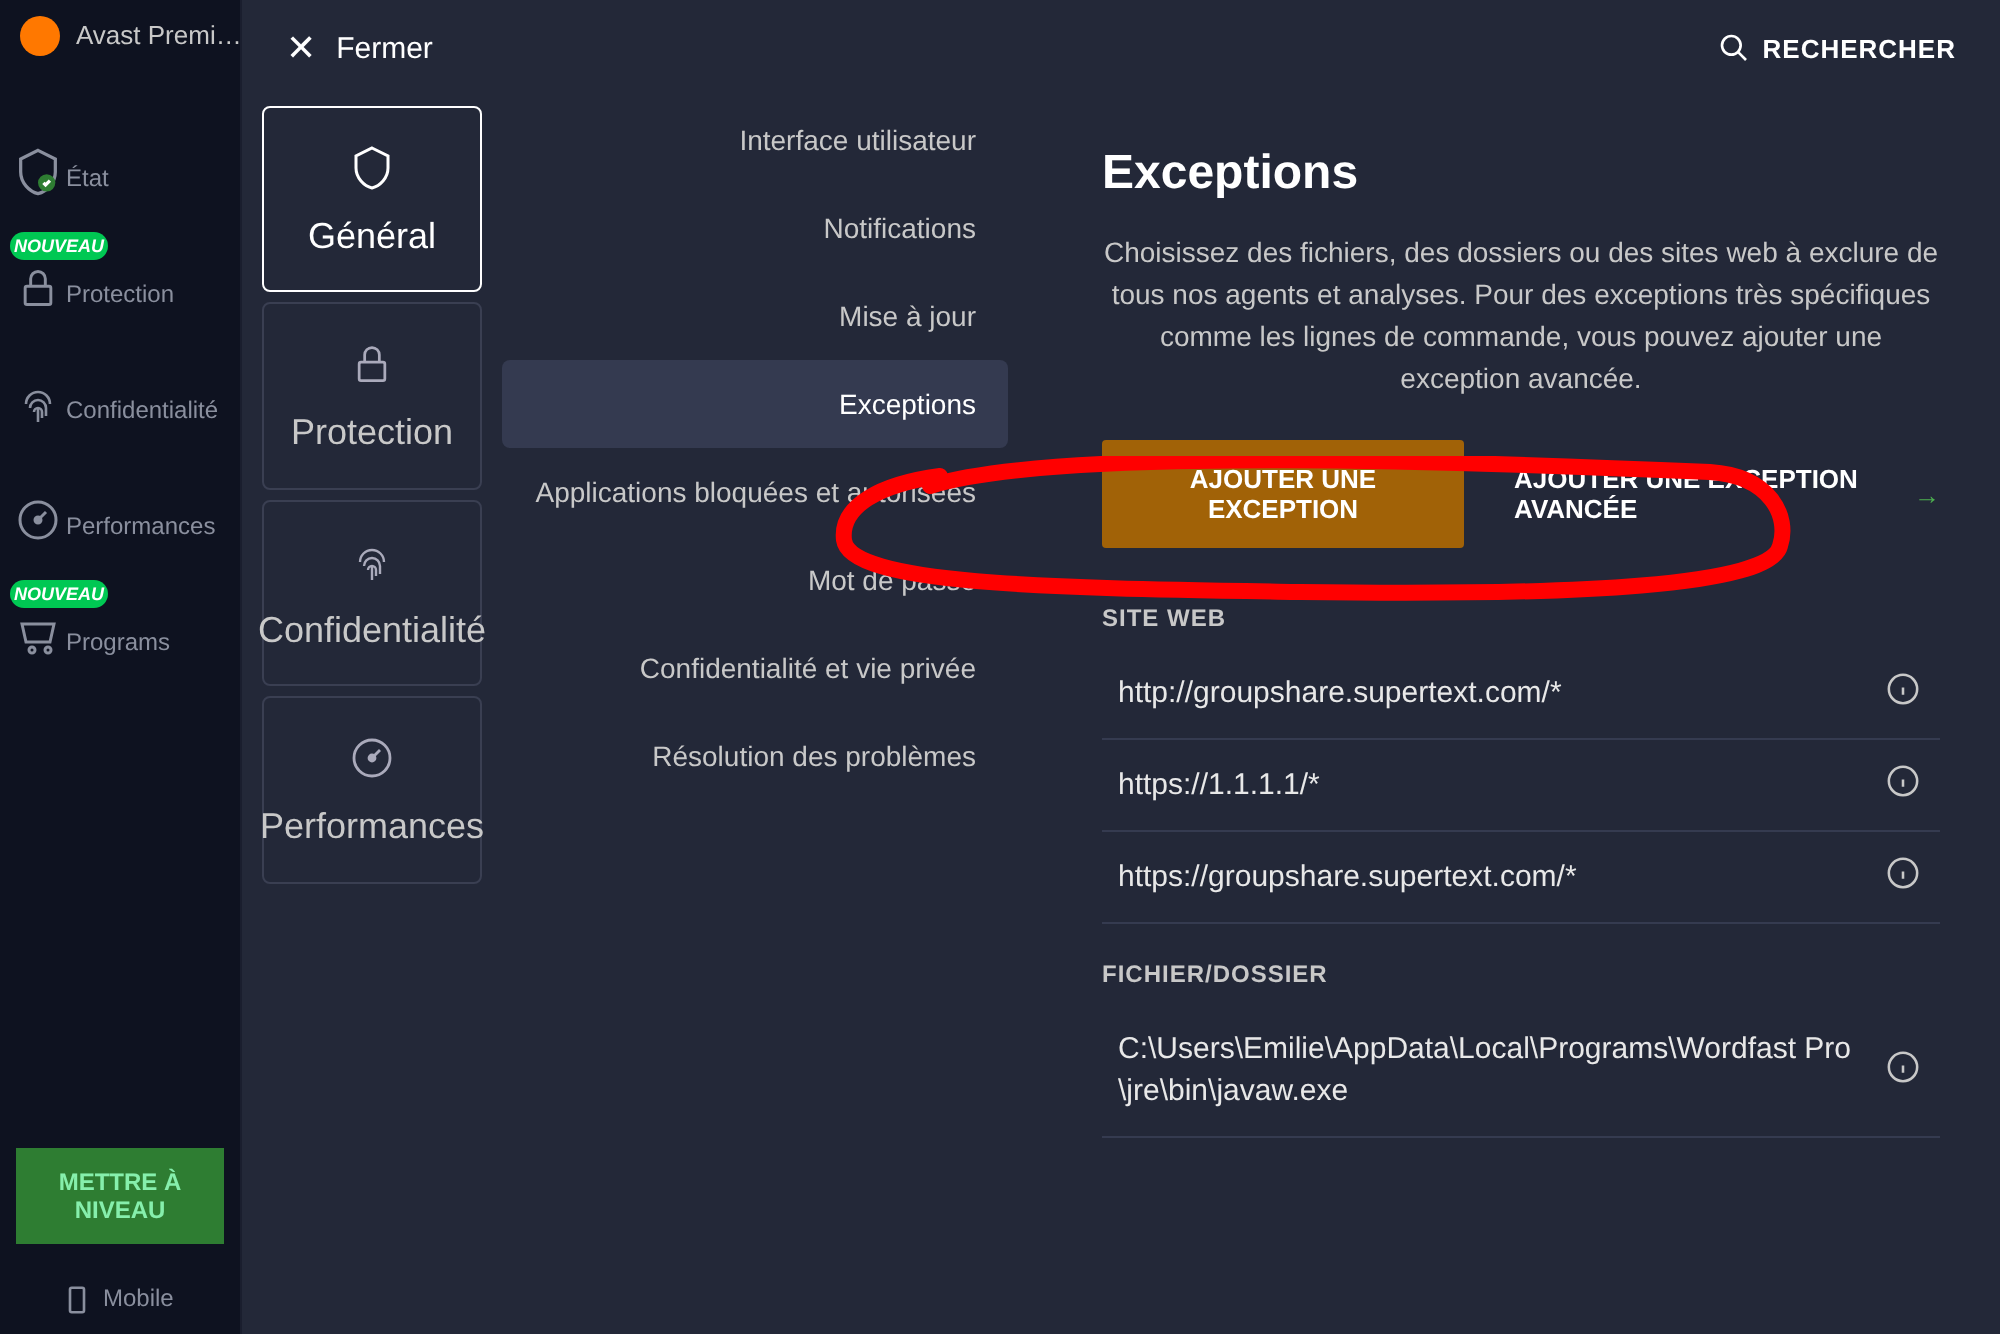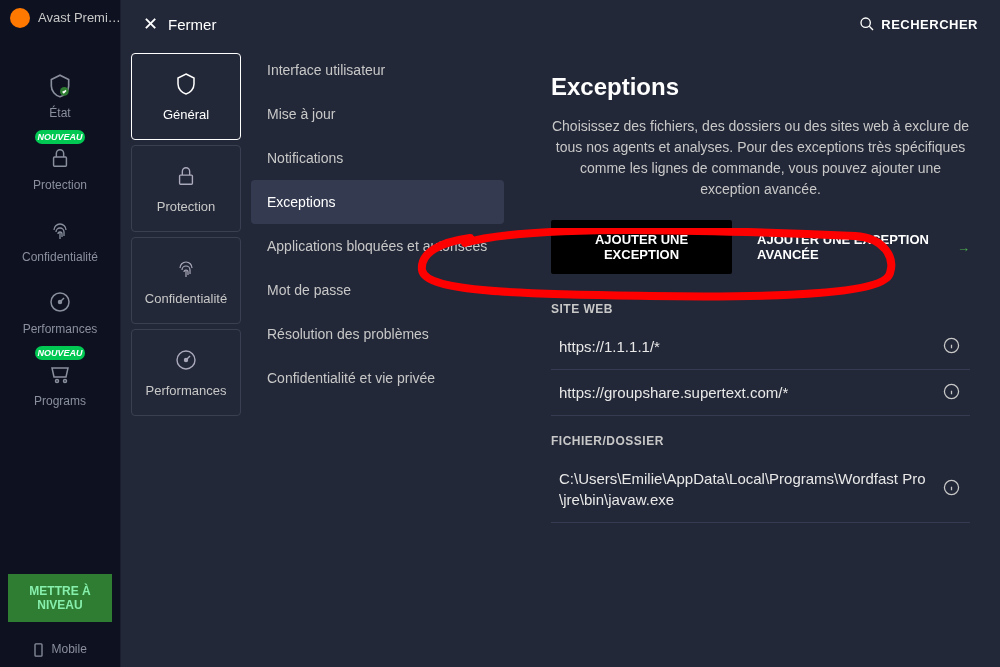--- a/index.html
+++ b/index.html
@@ -2,49 +2,49 @@
 <html><head>
   <meta charset="utf-8">
   <style>
     * { margin: 0; padding: 0; box-sizing: border-box; font-family: -apple-system, BlinkMacSystemFont, "Segoe UI", Arial, sans-serif; }
     body { background: #1a1e2e; color: #fff; width: 1000px; height: 667px; overflow: hidden; position: relative; }
     
     .app-header { height: 35px; background: #0e1220; display: flex; align-items: center; padding: 0 10px; color: #c8c8c8; font-size: 13px; }
     .app-header .logo { width: 20px; height: 20px; border-radius: 50%; background: #ff7800; margin-right: 8px; }
     
     .left-rail { position: absolute; left: 0; top: 35px; bottom: 0; width: 120px; background: #0e1220; padding-top: 25px; }
-    .rail-item { display: flex; flex-direction: column; align-items: center; padding: 12px 5px; color: #8a8f9e; font-size: 12px; cursor: pointer; position: relative; }
+    .rail-item { display: flex; flex-direction: row; align-items: center; padding: 12px 5px; color: #8a8f9e; font-size: 12px; cursor: pointer; position: relative; }
     .rail-icon { width: 28px; height: 28px; display:flex; align-items:center; justify-content:center; margin-bottom: 6px; }
     .rail-item .badge-new { position: absolute; top: -2px; background: #00c853; color:#fff; font-size: 9px; font-weight: 700; padding: 2px 2px; border-radius: 8px; font-style: italic; }
     .rail-upgrade { position: absolute; bottom: 45px; left: 8px; right: 8px; background: #2e7d32; color:#86efac; text-align:center; padding: 10px 4px; font-size: 12px; font-weight: 700; cursor:pointer; }
     .rail-mobile { position: absolute; bottom: 10px; left:0; right:0; text-align:center; font-size: 12px; color: #8a8f9e; cursor:pointer; }
     .rail-mobile svg { vertical-align: middle; margin-right: 4px;}
     
     .modal { position: absolute; left: 120px; top: 0; right: 0; bottom: 0; background: #232838; border-left: 1px solid #1a1e2e; }
     .modal-header { height: 48px; display: flex; align-items: center; justify-content: space-between; padding: 0 22px; }
     .modal-close { display: flex; align-items:center; color:#fff; font-size: 15px; cursor:pointer; }
     .modal-close .x { font-size: 18px; margin-right: 10px; }
     .modal-search { display:flex; align-items:center; color:#fff; font-weight:700; font-size:13px; letter-spacing: .5px; cursor:pointer;}
     .modal-search svg { margin-right: 6px; }
     
     .settings-tabs { position:absolute; left: 10px; top: 48px; bottom: 0; width: 110px; }
-    .tab-card { border: 1px solid #3a3f52; border-radius: 4px; margin: 5px 0; padding: 15px 5px; display:flex; flex-direction:column; align-items:center; color:#c8c8c8; font-size:13px; cursor:pointer; }
+    .tab-card { border: 1px solid #3a3f52; border-radius: 4px; margin: 5px 0; padding: 15px 5px; display:flex; flex-direction:column; align-items:center; color:#c8c8c8; font-size:18px; cursor:pointer; }
     .tab-card.active { border-color: #fff; color:#fff; }
     .tab-card .icon-slot { width: 30px; height:30px; display:flex; align-items:center; justify-content:center; margin-bottom: 8px;}
     .tab-card .lbl { text-align: center; line-height: 1.3; }
     
     .menu-list { position: absolute; left: 130px; top: 48px; bottom: 0; width: 255px; padding-right: 2px; }
-    .menu-item { padding: 14px 16px; color:#c8c8c8; font-size:14px; cursor:pointer; border-radius: 4px; }
+    .menu-item { padding: 14px 16px; color:#c8c8c8; font-size:14px; cursor:pointer; border-radius: 4px; text-align: right; }
     .menu-item.selected { background: #343a50; color:#fff; }
     
     .content { position: absolute; left: 415px; right: 0; top: 48px; bottom: 0; padding: 25px 30px 0 15px; }
     .content h1 { font-size: 24px; font-weight: 700; margin-bottom: 15px; color:#fff; }
     .content p.desc { font-size: 14px; color:#c8c8c8; line-height:1.5; margin-bottom: 20px; text-align: center;}
     .btn-row { display:flex; align-items:center; gap: 25px; margin-bottom: 28px;}
-    .btn-primary { background:#000000; color:#fff; font-weight:700; font-size:13px; padding: 12px 20px; border:none; cursor:pointer; border-radius:2px;}
+    .btn-primary { background:#a16207; color:#fff; font-weight:700; font-size:13px; padding: 12px 20px; border:none; cursor:pointer; border-radius:2px;}
     .btn-link { color:#fff; font-weight:700; font-size:13px; cursor:pointer; display:flex; align-items:center;}
     .btn-link .arrow { margin-left: 10px; color:#4caf50; }
     
     .section-label { font-size: 12px; font-weight: 700; letter-spacing: .5px; color:#c8c8c8; margin-bottom: 8px; margin-top: 18px;}
     .exc-row { display:flex; align-items:center; justify-content:space-between; padding: 12px 10px 12px 8px; border-bottom: 1px solid #353b50; color:#e8e8e8; font-size: 15px; position:relative;}
     .exc-row:first-of-type { border-top: 1px solid #353b50;}
     .exc-path { flex: 1; word-break: break-all; line-height:1.4;}
     .exc-info { color:#c8c8c8; cursor:pointer; flex-shrink:0; margin-left:10px;}
     
     .highlight-annotation {
@@ -174,42 +174,51 @@
             <path d="M12 12 L16 8"></path>
             <circle cx="12" cy="12" r="1.5" fill="#aab"></circle>
           </svg>
       </div>
       <span class="lbl">Performances</span>
     </div>
   </div>
 
   <div class="menu-list">
     <div class="menu-item">Interface utilisateur</div>
+    <div class="menu-item">Notifications</div>
     <div class="menu-item">Mise à jour</div>
-    <div class="menu-item">Notifications</div>
     <div class="menu-item selected">Exceptions</div>
     <div class="menu-item">Applications bloquées et autorisées</div>
     <div class="menu-item">Mot de passe</div>
+    <div class="menu-item">Confidentialité et vie privée</div>
     <div class="menu-item">Résolution des problèmes</div>
-    <div class="menu-item">Confidentialité et vie privée</div>
   </div>
 
   <div class="content">
     <h1>Exceptions</h1>
     <p class="desc">Choisissez des fichiers, des dossiers ou des sites web à exclure de tous nos agents et analyses. Pour des exceptions très spécifiques comme les lignes de commande, vous pouvez ajouter une exception avancée.</p>
     <div class="btn-row">
       <button class="btn-primary">AJOUTER UNE EXCEPTION</button>
       <div class="btn-link">
         <span>AJOUTER UNE EXCEPTION AVANCÉE</span>
         <span class="arrow">→</span>
       </div>
     </div>
 
     <div class="section-label">SITE WEB</div>
     <div class="exc-row">
+      <span class="exc-path">http://groupshare.supertext.com/*</span>
+      <span class="exc-info">
+        <svg width="17" height="17" viewBox="0 0 24 24" fill="none" stroke="#c8c8c8" stroke-width="1.8">
+            <circle cx="12" cy="12" r="10"></circle>
+            <path d="M12 8v.01M12 11v5"></path>
+          </svg>
+      </span>
+    </div>
+    <div class="exc-row">
       <span class="exc-path">https://1.1.1.1/*</span>
       <span class="exc-info">
         <svg width="17" height="17" viewBox="0 0 24 24" fill="none" stroke="#c8c8c8" stroke-width="1.8">
             <circle cx="12" cy="12" r="10"></circle>
             <path d="M12 8v.01M12 11v5"></path>
           </svg>
       </span>
     </div>
     <div class="exc-row">
       <span class="exc-path">https://groupshare.supertext.com/*</span>

